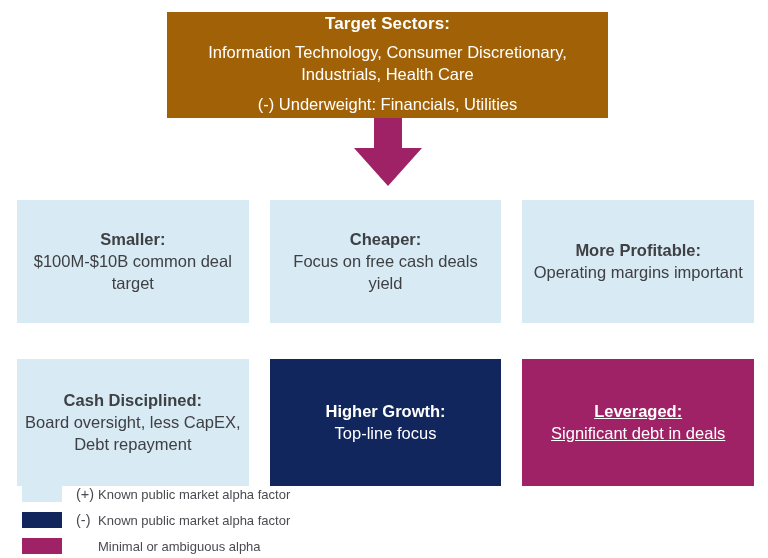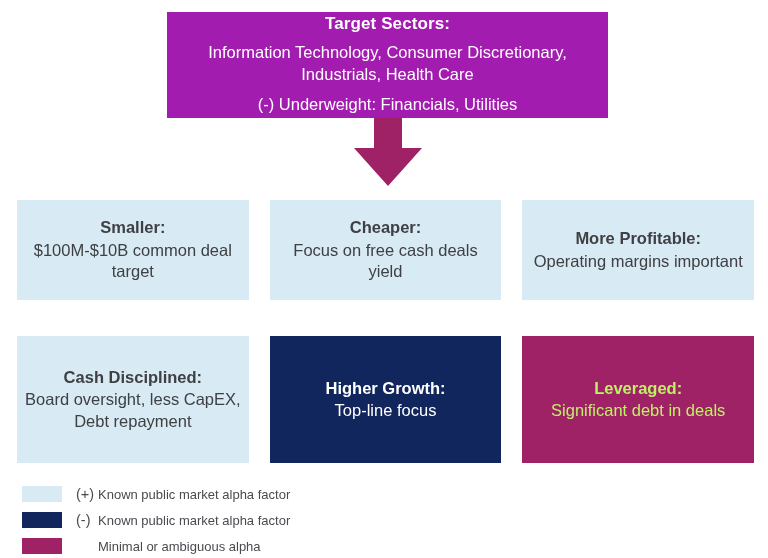--- a/index.html
+++ b/index.html
@@ -16,21 +16,21 @@
     position: relative;
   }
 
   
   .banner {
     position: absolute;
     left: 167px;
     top: 12px;
     width: 441px;
     height: 106px;
-    background: #a21caf;
+    background: #a16207;
     color: #ffffff;
     box-sizing: border-box;
     display: flex;
     flex-direction: column;
     align-items: center;
     justify-content: center;
     padding: 4px 10px 6px;
   }
   .banner-title {
     font-size: 17px;
@@ -62,36 +62,36 @@
   .grid {
     position: absolute;
     left: 17px;
     top: 200px;
     width: 737px;
   }
   .row {
     display: flex;
     gap: 21px;
   }
-  .row.row1 { height: 100px; }
+  .row.row1 { height: 123px; }
   .row.row2 { height: 127px; margin-top: 36px; }
 
   .cell {
     width: 232px;
     box-sizing: border-box;
     display: flex;
     flex-direction: column;
     align-items: center;
     justify-content: center;
     text-align: center;
     padding: 6px 8px;
   }
   .cell.lightblue { background: #D8EAF3; color: #3f4044; }
   .cell.navy      { background: #11265C; color: #ffffff; }
-  .cell.magenta   { background: #9E2265; color: #bef264; }
+  .cell.magenta   { background: #9E2265; color: #ffffff; text-decoration: underline; }
 
   .cell-title {
     font-size: 16.5px;
     font-weight: bold;
     line-height: 1.3;
     margin-bottom: 1px;
   }
   .cell-body {
     font-size: 16.5px;
     font-weight: 400;

